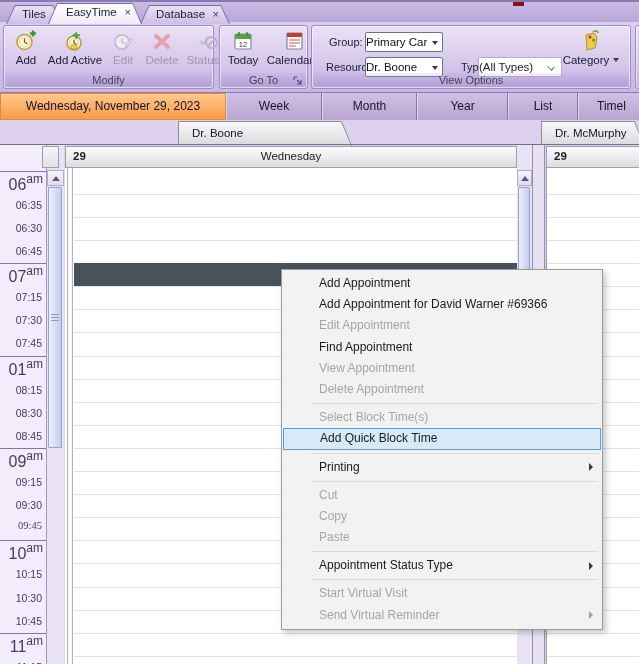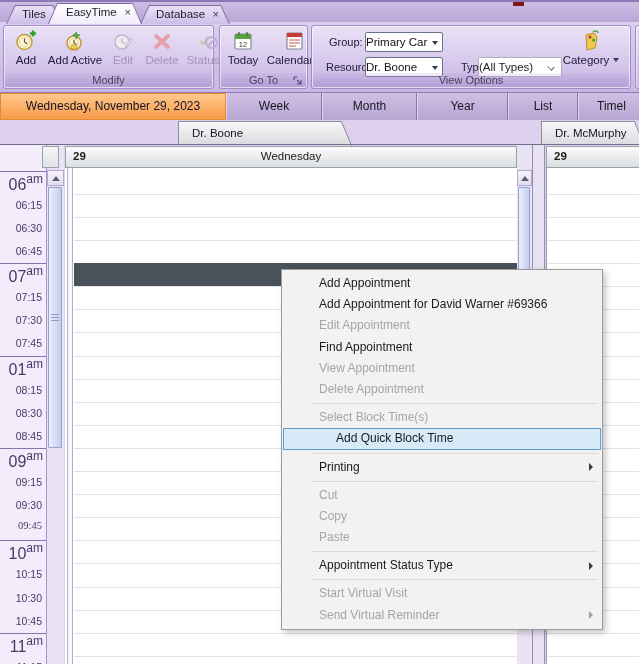--- a/index.html
+++ b/index.html
@@ -100,21 +100,21 @@
   #selected-row { position:absolute; left:9px; right:0; height:22.6px; }
   #col-gap { left:532px; top:145px; width:13px; height:519px; background:#e8e0f3;
     border-left:1px solid #9191a6; border-right:1px solid #9191a6; z-index:2; }
 
   
   #context-menu { left:281px; top:269px; width:322px; background:#f2f2f2;
     border:1px solid #9b9b9b; box-shadow:3px 3px 6px rgba(0,0,0,.22); padding:3px 0; z-index:50; }
   .mi { position:relative; height:21.2px; line-height:21.2px; padding-left:37px;
     font-size:12px; color:#1a1a1a; white-space:nowrap; overflow:hidden; }
   .mi.disabled { color:#a5a5a5; }
-  .mi.hl { background:#d6eaf8; border:1px solid #5c9fd0; line-height:19.2px; margin:0 1px; padding-left:52px; }
+  .mi.hl { background:#d6eaf8; border:1px solid #5c9fd0; line-height:19.2px; margin:0 1px; padding-left:36px; }
   .mi .sub { position:absolute; right:9px; top:50%; margin-top:-4px; width:0; height:0;
     border-left:4px solid #3c3c3c; border-top:4px solid transparent; border-bottom:4px solid transparent; }
   .mi.disabled .sub { border-left-color:#a0a0a0; }
   .msep { height:1px; background:#dbdbdb; margin:3px 4px 3px 29px; }
 </style>
 </head>
 <body>
 
 <div id="tabbar" class="abs">
   <div class="doctab" style="left:6px;width:56px;z-index:1;">
@@ -254,21 +254,21 @@
 </div>
 <div class="rtab" style="left:541px;width:90px;">
   <span class="lbl">Dr. McMurphy</span>
 </div>
 <div id="row-divider" class="abs"></div>
 
 <div id="content-bg" class="abs"></div>
 
 <div id="time-gutter" class="abs">
     <div class="gslot ghour" style="top: 25.7px;"><span class="hh">06</span><span class="hsup">am</span></div>
-    <div class="gslot gq" style="top: 48.8px;">06:15</div>
+    <div class="gslot gq" style="top: 48.8px;">06:35</div>
     <div class="gslot gq" style="top: 71.9px;">06:30</div>
     <div class="gslot gq" style="top: 95px;">06:45</div>
     <div class="gslot ghour" style="top: 118.1px;"><span class="hh">07</span><span class="hsup">am</span></div>
     <div class="gslot gq" style="top: 141.2px;">07:15</div>
     <div class="gslot gq" style="top: 164.3px;">07:30</div>
     <div class="gslot gq" style="top: 187.4px;">07:45</div>
     <div class="gslot ghour" style="top: 210.5px;"><span class="hh">01</span><span class="hsup">am</span></div>
     <div class="gslot gq" style="top: 233.6px;">08:15</div>
     <div class="gslot gq" style="top: 256.7px;">08:30</div>
     <div class="gslot gq" style="top: 279.8px;">08:45</div>

